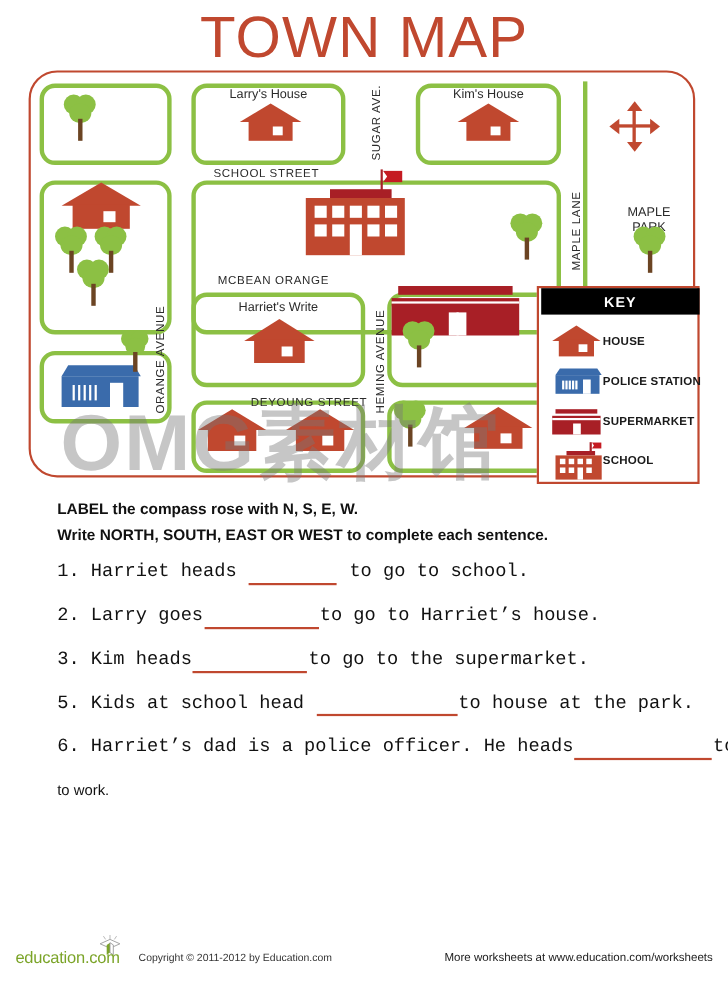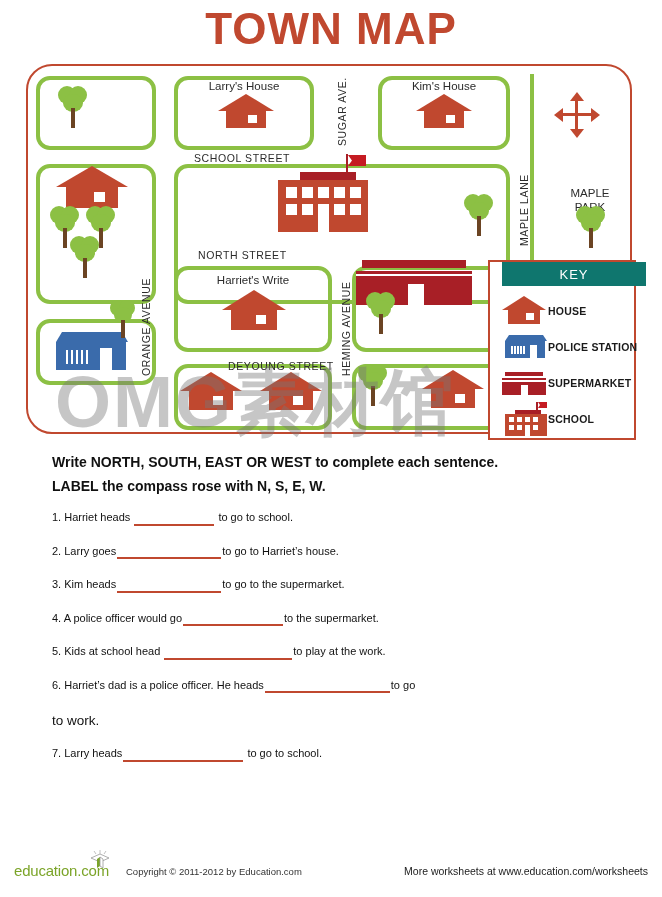--- a/index.html
+++ b/index.html
@@ -15,22 +15,22 @@
     overflow: hidden;
   }
 
   
   #title {
     position: absolute;
     top: 4px;
     left: 0;
     width: 662px;
     text-align: center;
-    font-size: 44px;
-    font-weight: bold;
+    font-size: 53px;
+    font-weight: normal;
     letter-spacing: 1px;
     color: #c0482f;
     font-family: "Liberation Sans", sans-serif;
   }
 
   
   #map {
     position: absolute;
     left: 26px;
     top: 64px;
@@ -166,27 +166,27 @@
     top: 260px;
     width: 148px;
     height: 180px;
     border: 2.5px solid #c0482f;
     background: #ffffff;
     box-sizing: border-box;
     z-index: 40;
   }
   #key-header {
     position: absolute;
-    left: 12px; top: 0;
+    left: 2px; top: 0;
     width: 100%;
     height: 24px;
-    background: #0f766e;
+    background: #000000;
     color: #ffffff;
     font-size: 13px;
-    font-weight: normal;
+    font-weight: bold;
     letter-spacing: 1px;
     display: flex;
     align-items: center;
     justify-content: center;
     font-family: "Liberation Sans", sans-serif;
   }
   .key-row {
     position: absolute;
     left: 0;
     width: 100%;
@@ -234,25 +234,25 @@
     line-height: 1.72;
     font-family: "Liberation Sans", sans-serif;
   }
   #questions {
     position: absolute;
     left: 52px;
     top: 512px;
     width: 590px;
   }
   .q {
-    font-size: 11px;
+    font-size: 17px;
     color: #111111;
     line-height: 1.05;
     margin-bottom: 20px;
-    font-family: Liberation Sans, sans-serif;
+    font-family: Liberation Mono, monospace;
     white-space: nowrap;
   }
   .q .blank {
     display: inline-block;
     border-bottom: 2.5px solid #c0482f;
     vertical-align: baseline;
     margin: 0 1px;
   }
   .q-cont {
     font-size: 13.5px;
@@ -322,21 +322,21 @@
   <div class="block" style="left:148px; top:202px; width:158px; height:86px;"></div>
   <div class="block" style="left:326px; top:202px; width:158px; height:86px;"></div>
 
   <div class="block" style="left:148px; top:300px; width:158px; height:66px;"></div>
   <div class="block" style="left:326px; top:300px; width:158px; height:66px;"></div>
 
   <div class="st-v" style="left:504px; top:10px; height:356px;"></div>
 
   <div class="street-label" style="left:168px; top:88px;">SCHOOL STREET</div>
 
-  <div class="street-label" style="left:172px; top:185px;">NORTH STREET</div>
+  <div class="street-label" style="left:172px; top:185px;">MCBEAN ORANGE</div>
 
   <div class="street-label" style="left:172px; top:296px;margin-left:30px;">DEYOUNG STREET</div>
 
   <div class="street-label vert" style="left:310px; top:82px;">SUGAR AVE.</div>
 
   <div class="street-label vert" style="left:492px; top:182px;">MAPLE LANE</div>
 
   <div class="street-label vert" style="left:114px; top:312px;">ORANGE  AVENUE</div>
 
   <div class="street-label vert" style="left:314px; top:312px;">HEMING  AVENUE</div>
@@ -547,33 +547,31 @@
       <div class="swin" style="left:7px; top:23px; width:5px; height:5px;"></div>
       <div class="swin" style="left:15px; top:23px; width:5px; height:5px;"></div>
       <div class="swin" style="left:31px; top:23px; width:5px; height:5px;"></div>
       <div class="sdoor" style="left:23px; top:23px; width:5px; height:11px;"></div>
     </div>
     <div class="key-text">SCHOOL</div>
   </div>
 </div>
 
 <div id="instructions">
+  <div class="instr-line">LABEL the compass rose with N, S, E, W.</div>
   <div class="instr-line">Write NORTH, SOUTH, EAST OR WEST to complete each sentence.</div>
-  <div class="instr-line">LABEL the compass rose with N, S, E, W.</div>
 </div>
 
 <div id="questions">
     <div class="q"><span>1. </span><span>Harriet heads </span><span class="blank" style="width: 80px;">&nbsp;</span><span> to go to school.</span></div>
     <div class="q"><span>2. </span><span>Larry goes</span><span class="blank" style="width: 104px;">&nbsp;</span><span>to go to Harriet’s house.</span></div>
     <div class="q"><span>3. </span><span>Kim heads</span><span class="blank" style="width: 104px;">&nbsp;</span><span>to go to the supermarket.</span></div>
-    <div class="q"><span>4. </span><span>A police officer would go</span><span class="blank" style="width: 100px;">&nbsp;</span><span>to the supermarket.</span></div>
-    <div class="q"><span>5. </span><span>Kids at school head </span><span class="blank" style="width: 128px;">&nbsp;</span><span>to play at the work.</span></div>
+    <div class="q"><span>5. </span><span>Kids at school head </span><span class="blank" style="width: 128px;">&nbsp;</span><span>to house at the park.</span></div>
     <div class="q"><span>6. </span><span>Harriet’s dad is a police officer. He heads</span><span class="blank" style="width: 125px;">&nbsp;</span><span>to go</span></div>
     <div class="q-cont">to work.</div>
-    <div class="q"><span>7. </span><span>Larry heads</span><span class="blank" style="width: 120px;">&nbsp;</span><span> to go to school.</span></div>
   </div>
 
 <div id="footer">
   <svg id="edu-mark" viewBox="0 0 26 22">
     <path d="M3 8 L12 4 L21 8 L12 12 Z" fill="#ffffff" stroke="#999" stroke-width="0.8"></path>
     <path d="M9 9 L9 18 L12 16 L12 7 Z" fill="#7ba428"></path>
     <path d="M12 7 L12 16 L15 18 L15 9 Z" fill="#ffffff" stroke="#999" stroke-width="0.8"></path>
     <line x1="12" y1="4" x2="12" y2="0" stroke="#b9b9b9" stroke-width="0.9"></line>
     <line x1="8" y1="4" x2="6" y2="1" stroke="#b9b9b9" stroke-width="0.9"></line>
     <line x1="16" y1="4" x2="18" y2="1" stroke="#b9b9b9" stroke-width="0.9"></line>

